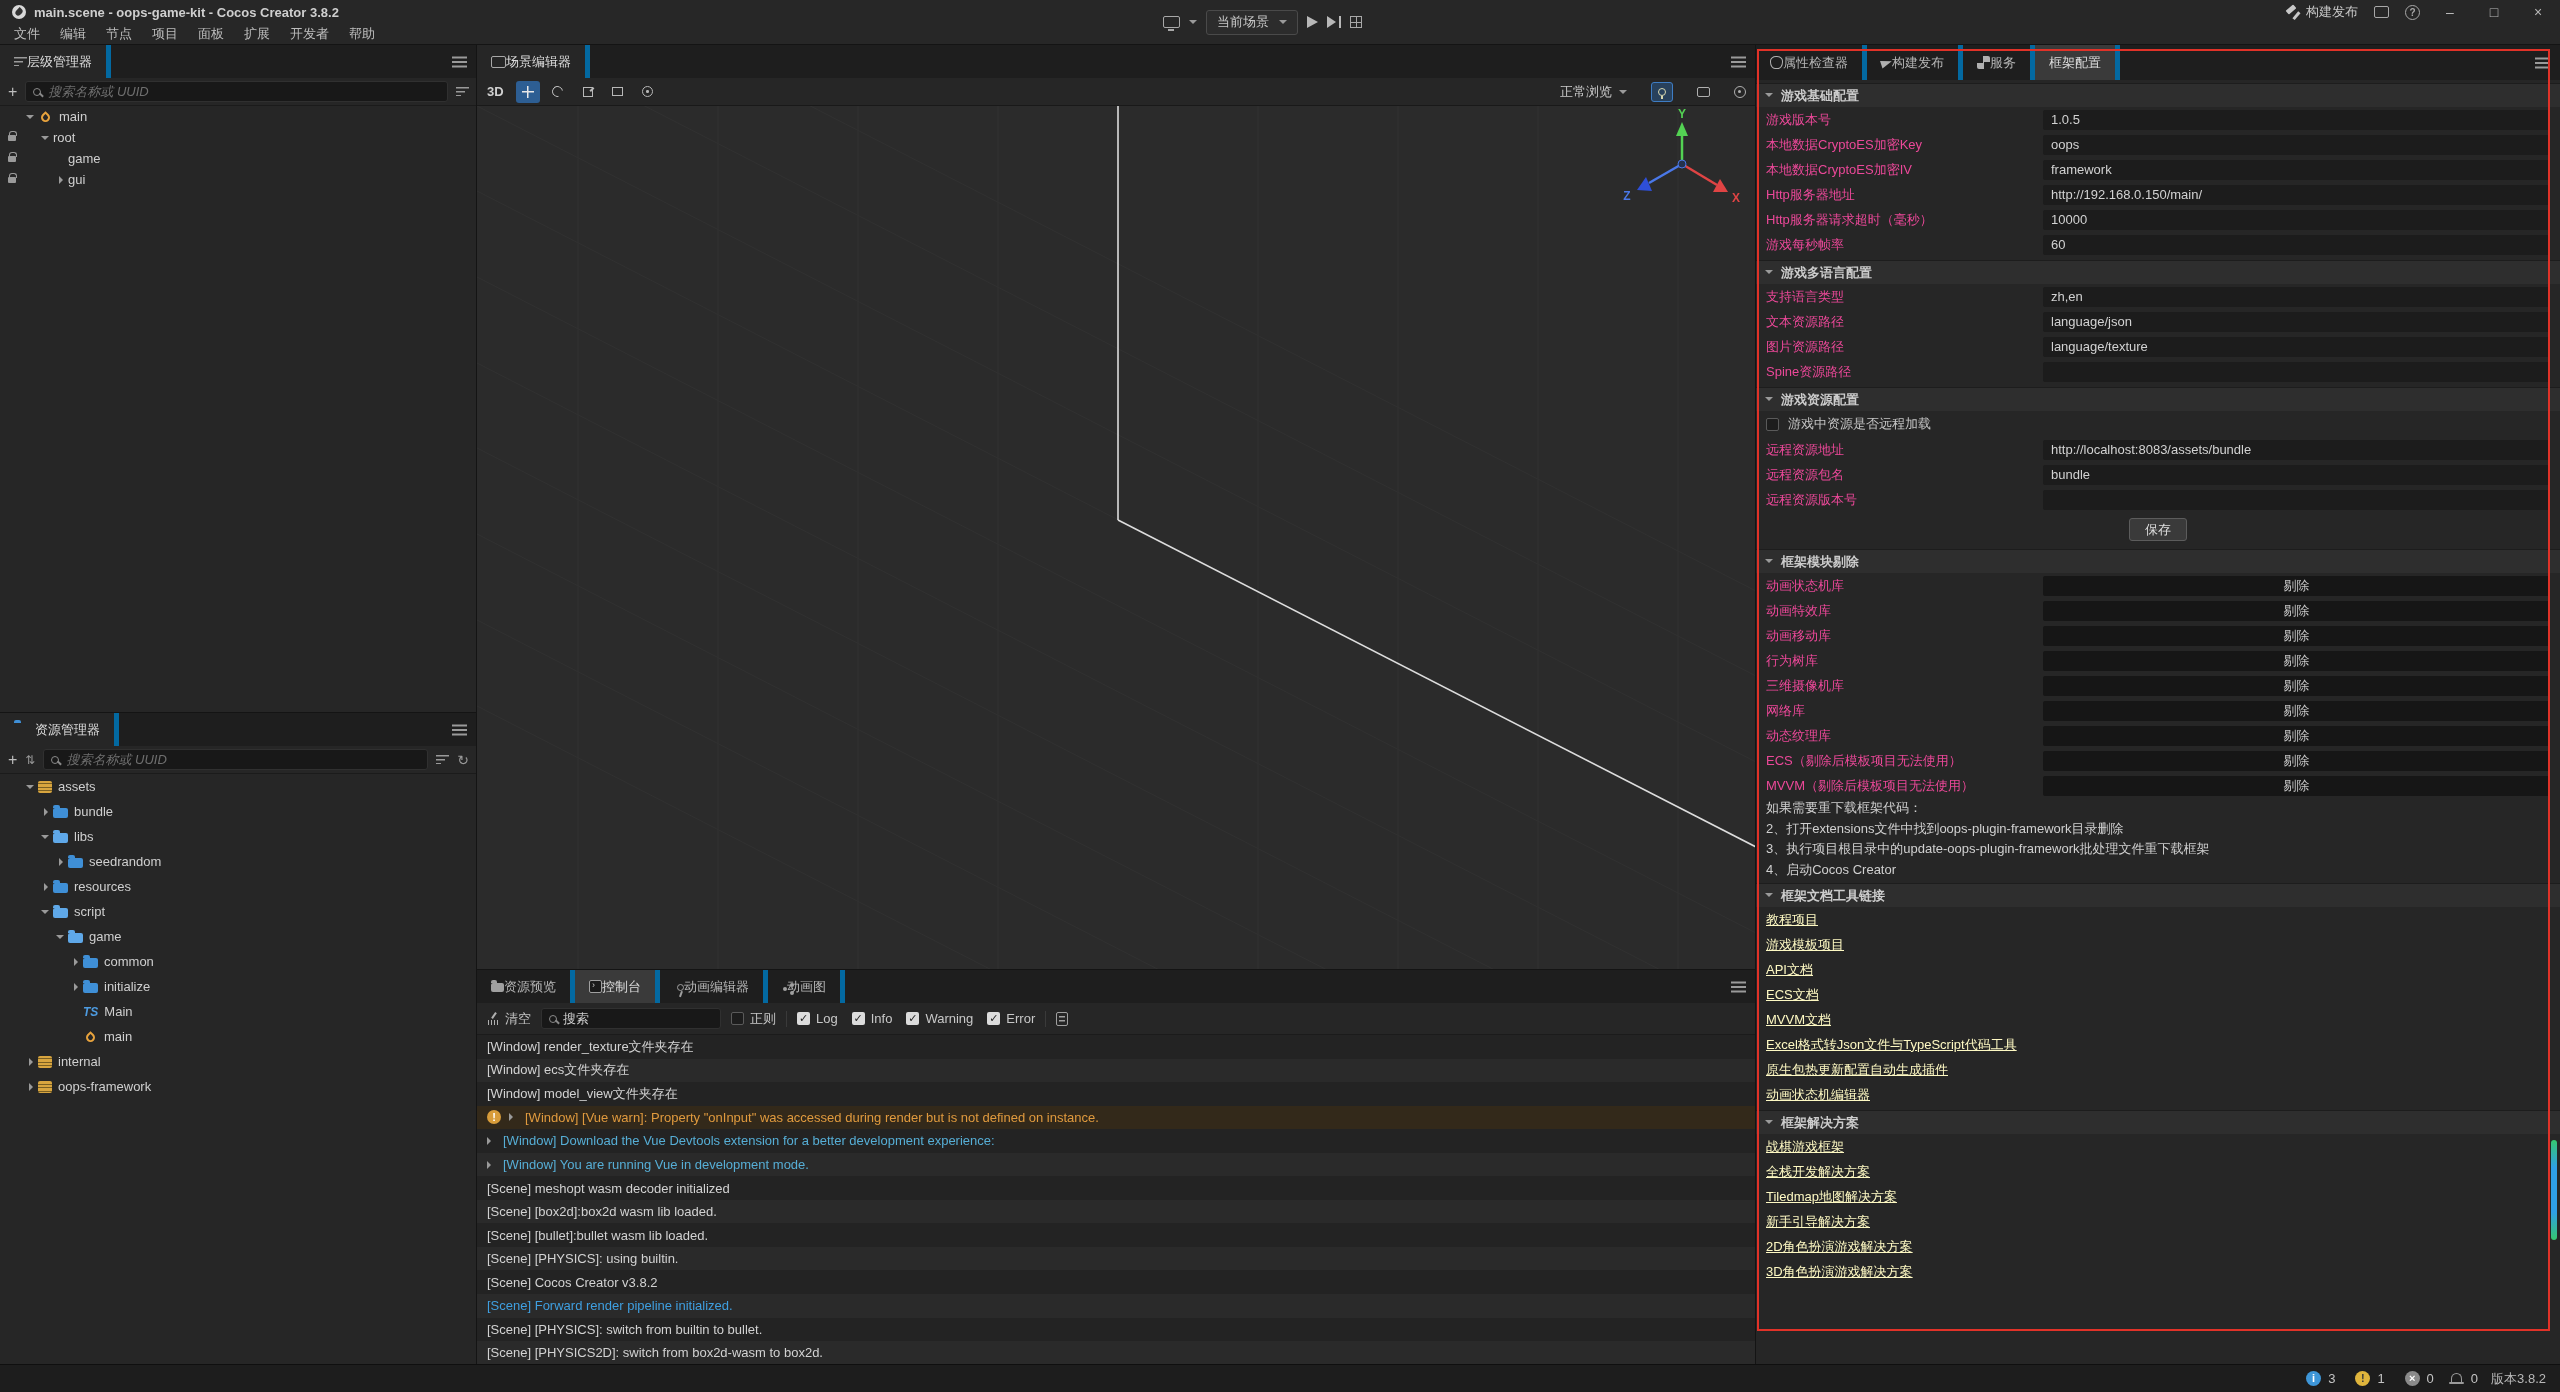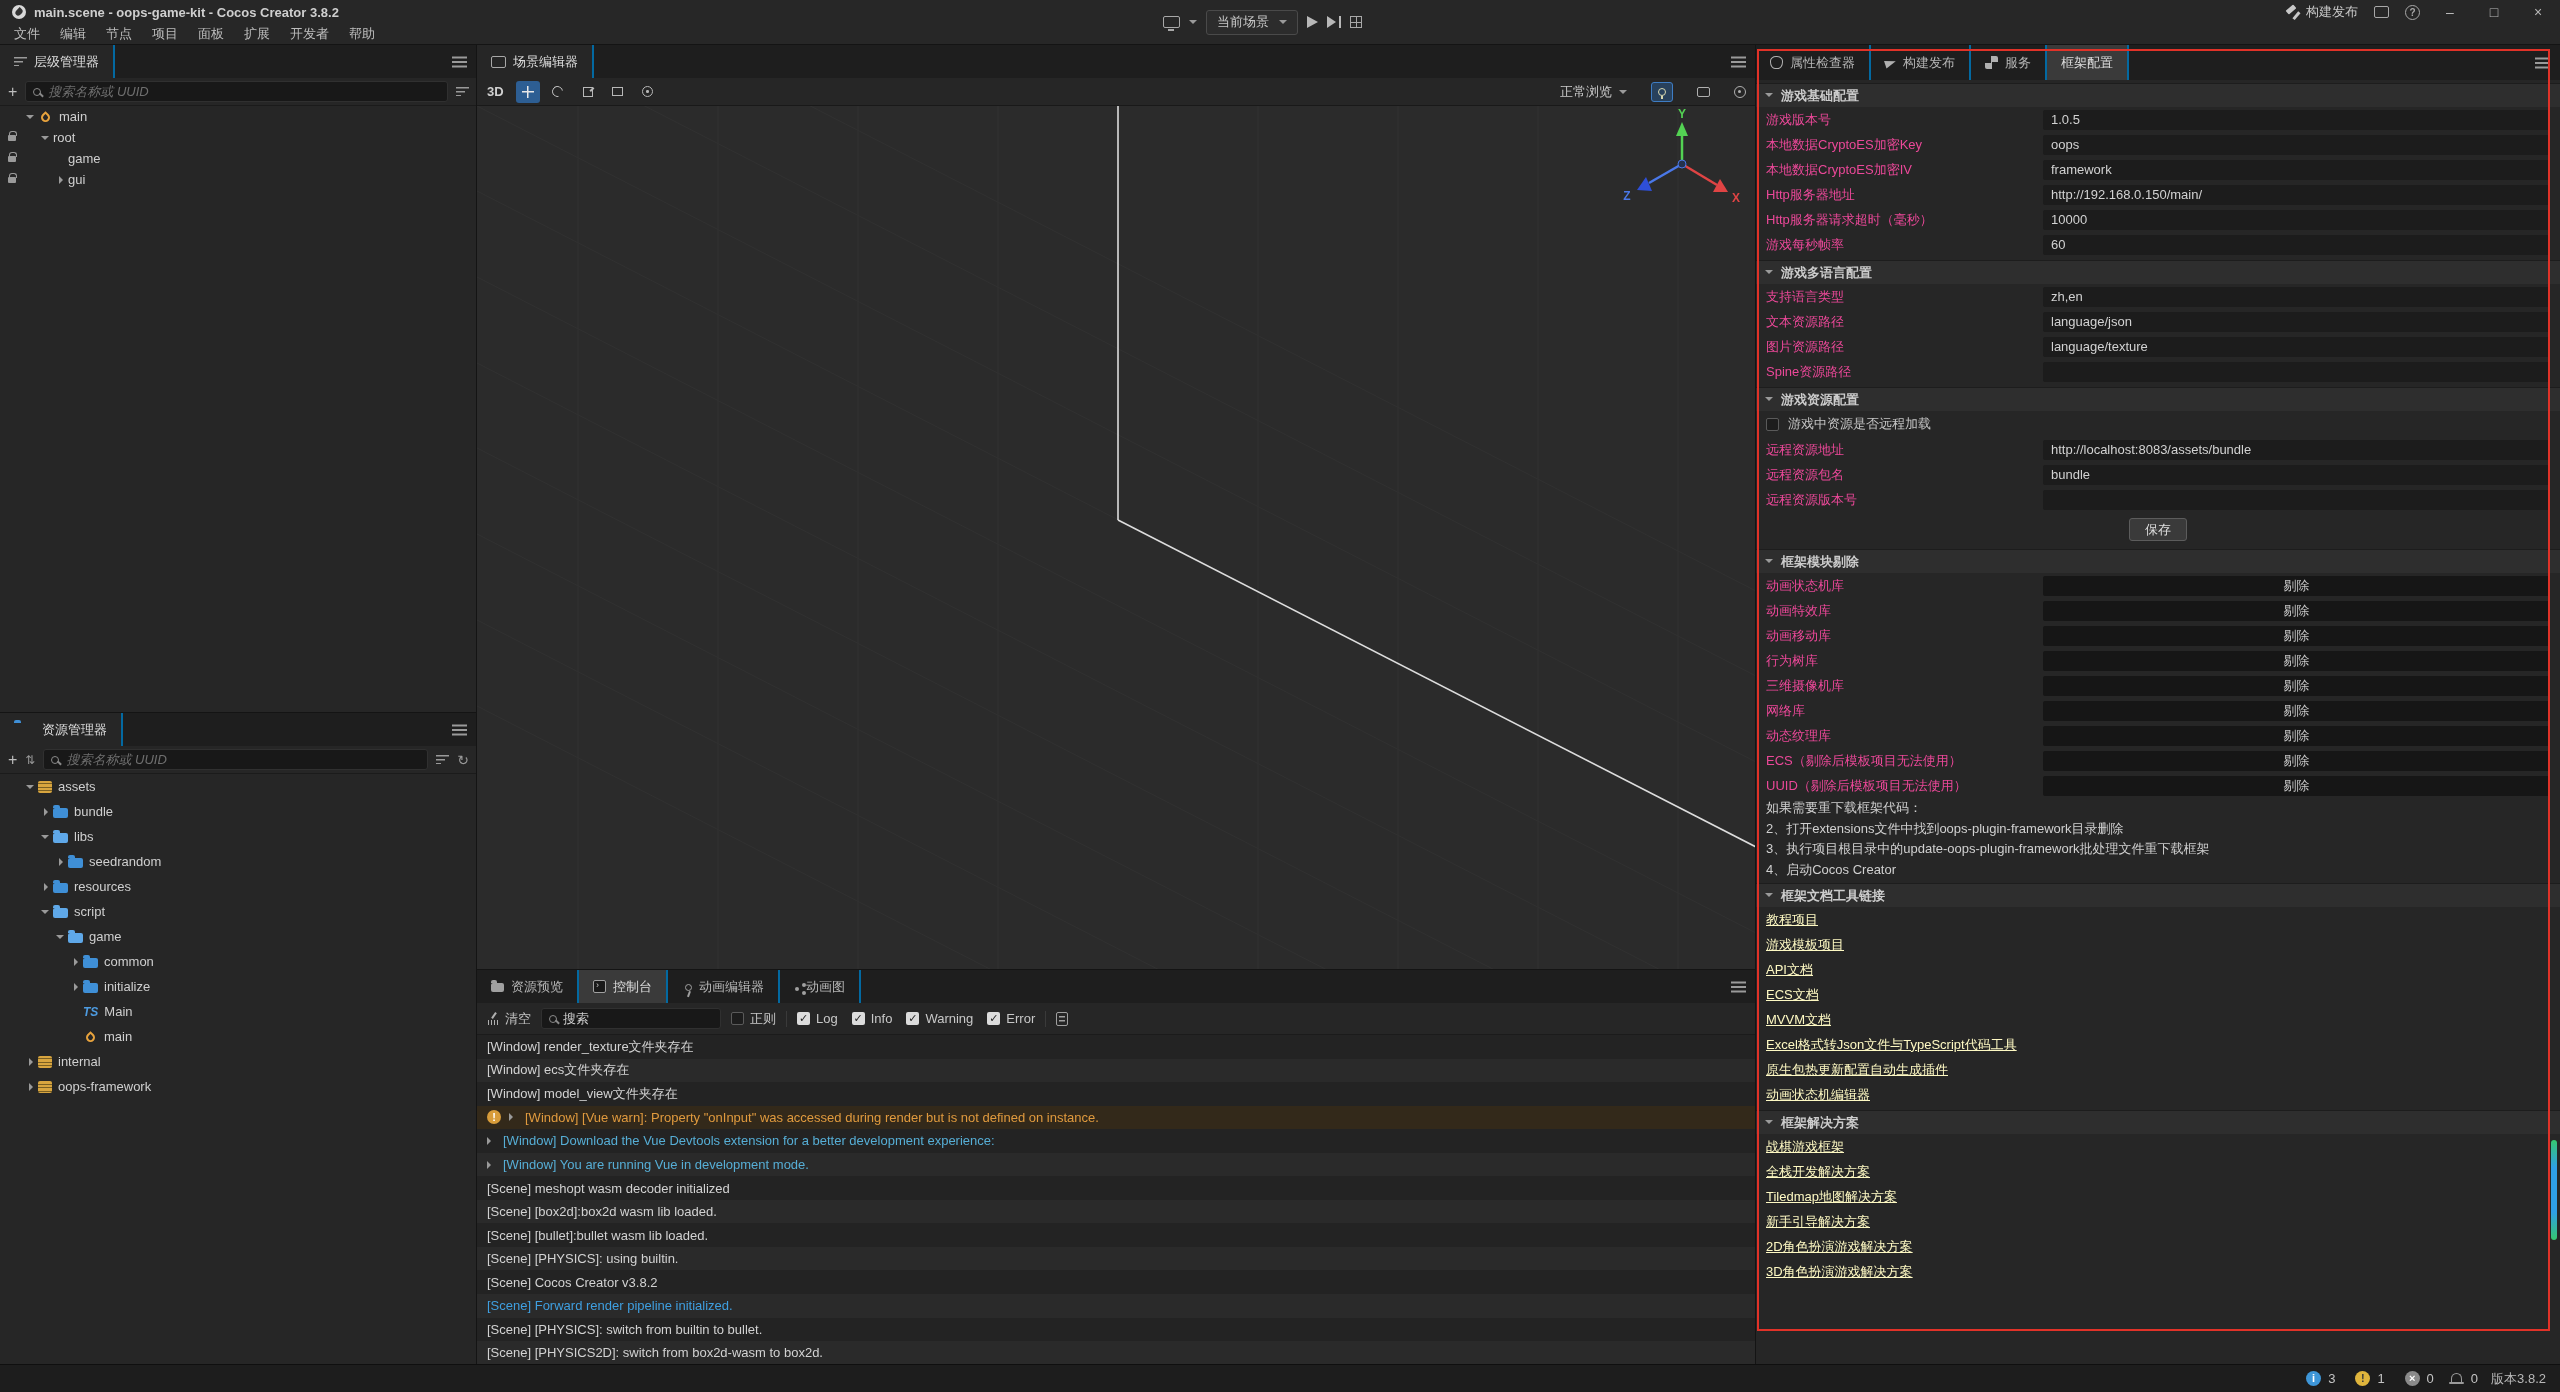--- a/index.html
+++ b/index.html
@@ -31,21 +31,21 @@
   .hammer{width:15px;height:15px;position:relative}
   .hammer::before{content:"";position:absolute;left:1px;top:2px;width:10px;height:5px;background:#c8c8c8;border-radius:1px;transform:rotate(-40deg)}
   .hammer::after{content:"";position:absolute;right:3px;bottom:0;width:2.5px;height:9px;background:#c8c8c8;transform:rotate(40deg)}
   .frame-ic{width:15px;height:12px;border:1.5px solid #a8a8a8;border-radius:2px}
   .help-ic{width:15px;height:15px;border-radius:50%;border:1.5px solid #a8a8a8;color:#a8a8a8;font-size:10px;font-weight:bold;text-align:center;line-height:13px}
   .winbtn{width:28px;text-align:center;color:#b8b8b8;font-size:14px}
 
   
   .panel{position:absolute;background:#262626;outline:1px solid #141414}
   .tabbar{position:relative;height:33px;background:#1e1e1e;display:flex;align-items:stretch}
-  .tab{display:flex;align-items:center;gap:7px;padding:0 14px;color:#b5b5b5;border-right:2px solid #0369a1}
+  .tab{display:flex;align-items:center;padding:0 14px;color:#b5b5b5;border-right:5px solid #0369a1}
   .tab.active{background:#3a3a3a;color:#dedede}
   .tabbar.single .tab{background:#262626}
   .burger{position:absolute;right:10px;top:50%;transform:translateY(-50%);width:15px;height:11px;
      border-top:2px solid #9a9a9a;border-bottom:2px solid #9a9a9a;
      background:linear-gradient(transparent 38%,#9a9a9a 38% 62%,transparent 62%)}
   .ptoolbar{height:28px;display:flex;align-items:center;gap:8px;padding:0 8px;background:#262626;border-bottom:1px solid #1b1b1b}
   .search{flex:1;height:21px;background:#181818;border:1px solid #303030;border-radius:3px;display:flex;align-items:center;gap:7px;padding:0 7px}
   .search .ph{color:#6f6f6f;font-style:italic}
   .mag{width:8px;height:8px;border:1.5px solid #8a8a8a;border-radius:50%;position:relative;flex:none}
   .mag::after{content:"";position:absolute;width:5px;height:1.5px;background:#8a8a8a;right:-4px;bottom:-1px;transform:rotate(45deg)}
@@ -751,21 +751,21 @@
             <span class="lbl">动态纹理库</span>
             <span class="mbtn">剔除</span>
           </div>
 
           <div class="frow">
             <span class="lbl">ECS（剔除后模板项目无法使用）</span>
             <span class="mbtn">剔除</span>
           </div>
 
           <div class="frow">
-            <span class="lbl">UUID（剔除后模板项目无法使用）</span>
+            <span class="lbl">MVVM（剔除后模板项目无法使用）</span>
             <span class="mbtn">剔除</span>
           </div>
 
       </div>
       <div>
         <div class="note">如果需要重下载框架代码：</div>
           <div class="note">2、打开extensions文件中找到oops-plugin-framework目录删除</div>
           <div class="note">3、执行项目根目录中的update-oops-plugin-framework批处理文件重下载框架</div>
           <div class="note">4、启动Cocos Creator</div>
       </div>

